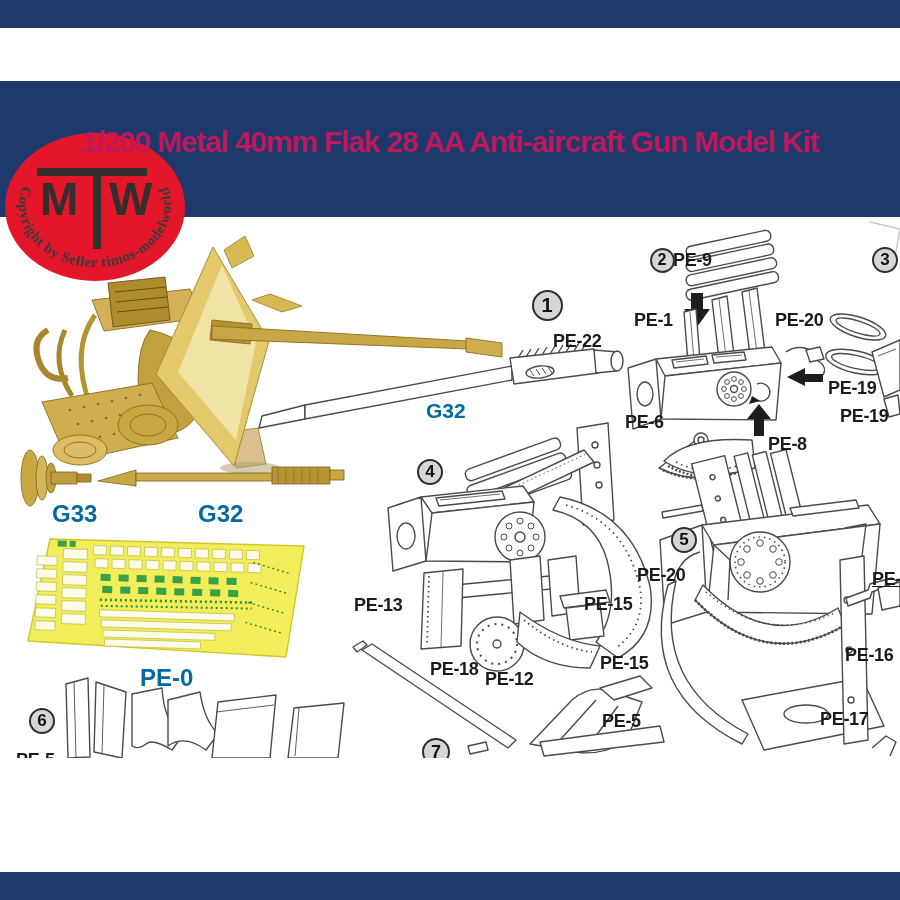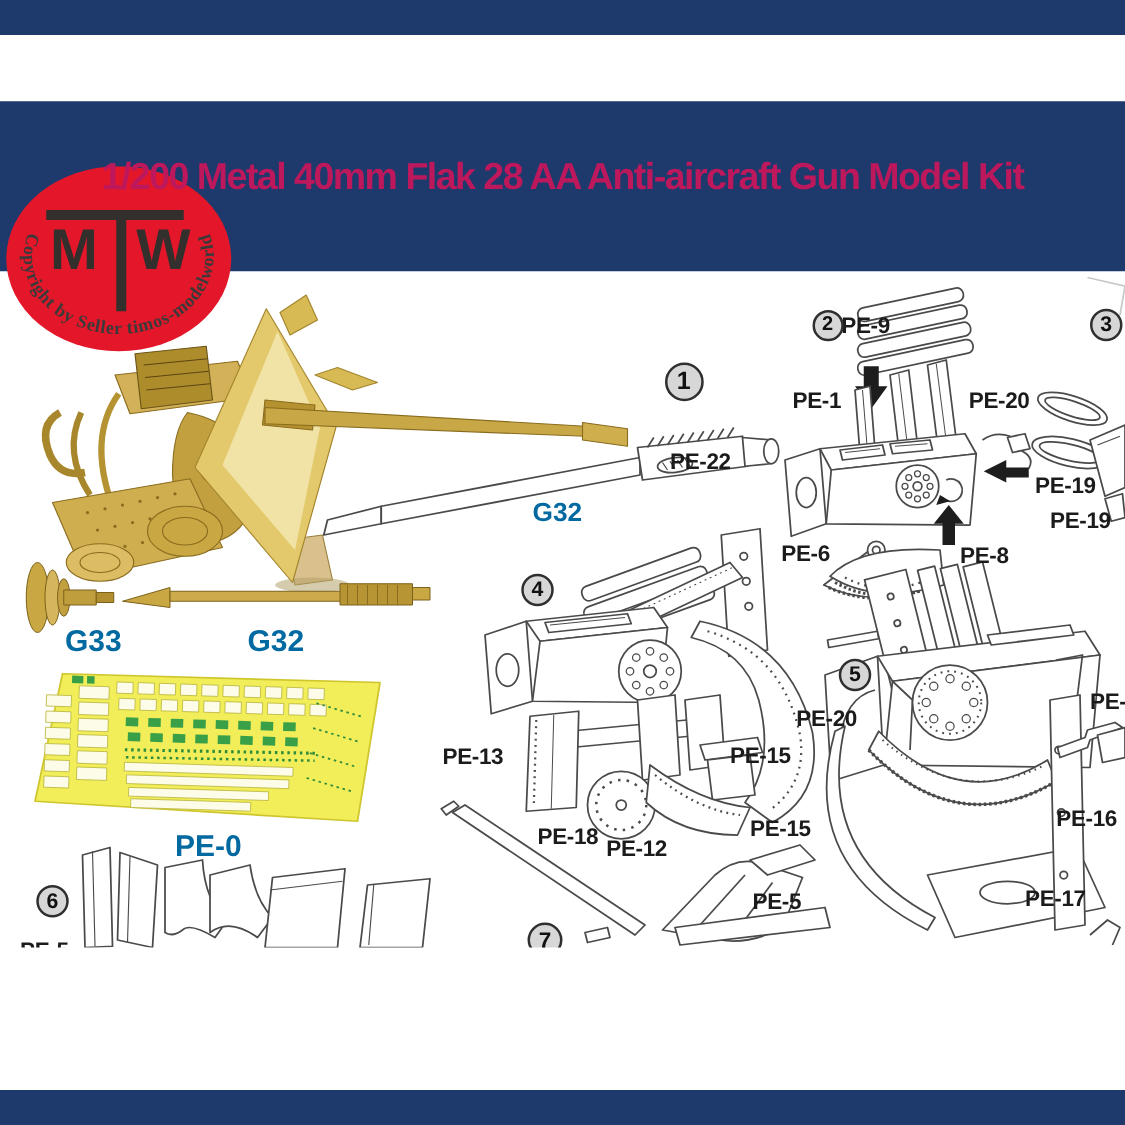--- a/index.html
+++ b/index.html
@@ -383,29 +383,29 @@
       <rect x="0" y="758" width="900" height="114" fill="#ffffff" stroke="none"></rect>
     </g>
   </svg>
 
   <div id="label-layer" class="abs">
     <div>
 
     <span class="plabel" style="left: 673px; top: 222px; margin-top: 28px;">PE-9</span>
         <span class="plabel" style="left: 634px; top: 310px;">PE-1</span>
         <span class="plabel" style="left: 775px; top: 310px;">PE-20</span>
-        <span class="plabel" style="left: 536px; top: 331px; margin-top: 28px;">PE-22</span>
-        <span class="plabel" style="left: 625px; top: 412px; margin-top: 21px;">PE-6</span>
+        <span class="plabel" style="left: 553px; top: 331px;">PE-22</span>
+        <span class="plabel" style="left: 625px; top: 412px;">PE-6</span>
         <span class="plabel" style="left: 828px; top: 378px;">PE-19</span>
         <span class="plabel" style="left: 840px; top: 406px;">PE-19</span>
         <span class="plabel" style="left: 768px; top: 434px;">PE-8</span>
         <span class="plabel" style="left: 354px; top: 595px;">PE-13</span>
         <span class="plabel" style="left: 637px; top: 565px;">PE-20</span>
         <span class="plabel" style="left: 584px; top: 594px;">PE-15</span>
-        <span class="plabel" style="left: 872px; top: 551px;">PE-</span>
+        <span class="plabel" style="left: 872px; top: 569px; text-decoration: underline;">PE-</span>
         <span class="plabel" style="left: 402px; top: 659px; margin-left: 28px;">PE-18</span>
         <span class="plabel" style="left: 845px; top: 645px;">PE-16</span>
         <span class="plabel" style="left: 600px; top: 653px;">PE-15</span>
         <span class="plabel" style="left: 485px; top: 669px;">PE-12</span>
         <span class="plabel" style="left: 602px; top: 711px;">PE-5</span>
         <span class="plabel" style="left: 779px; top: 709px; margin-left: 41px;">PE-17</span>
         <span class="plabel" style="left: 16px; top: 750px;">PE-5</span>
       </div>
     <div>
 

